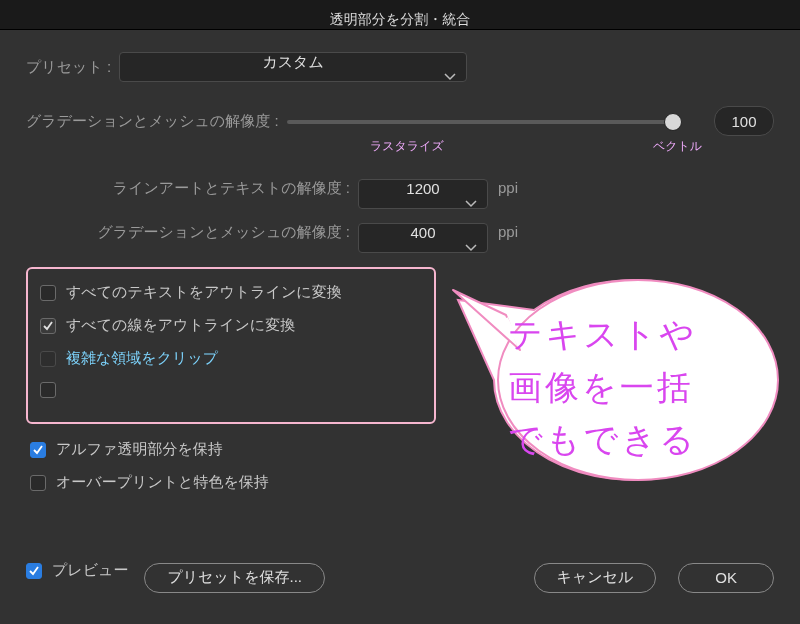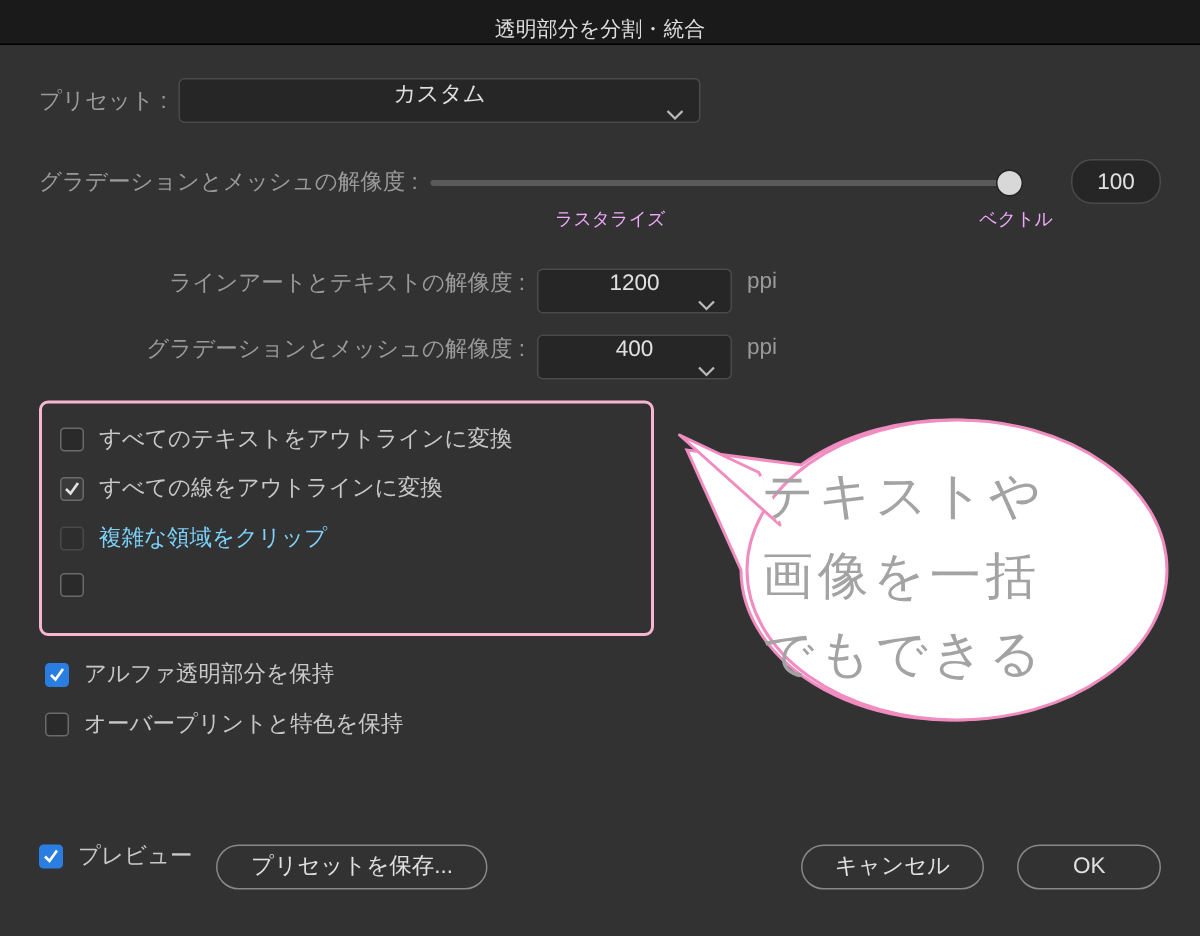--- a/index.html
+++ b/index.html
@@ -144,22 +144,22 @@
     width: 332px;
     height: 220px;
   }
   .bubble svg { position: absolute; inset: 0; }
   .bubble-text {
     position: absolute;
     left: 60px;
     top: 38px;
     font-size: 34px;
     line-height: 1.55;
-    color: #a3a3a3;
-    font-family: Liberation Mono, monospace;
+    color: #d946ef;
+    font-family: Liberation Sans, sans-serif;
     font-weight: 400;
     letter-spacing: 3px;
     white-space: pre;
   }
 </style>
 </head>
 <body>
 
 <div class="titlebar">
   <span>透明部分を分割・統合</span>

